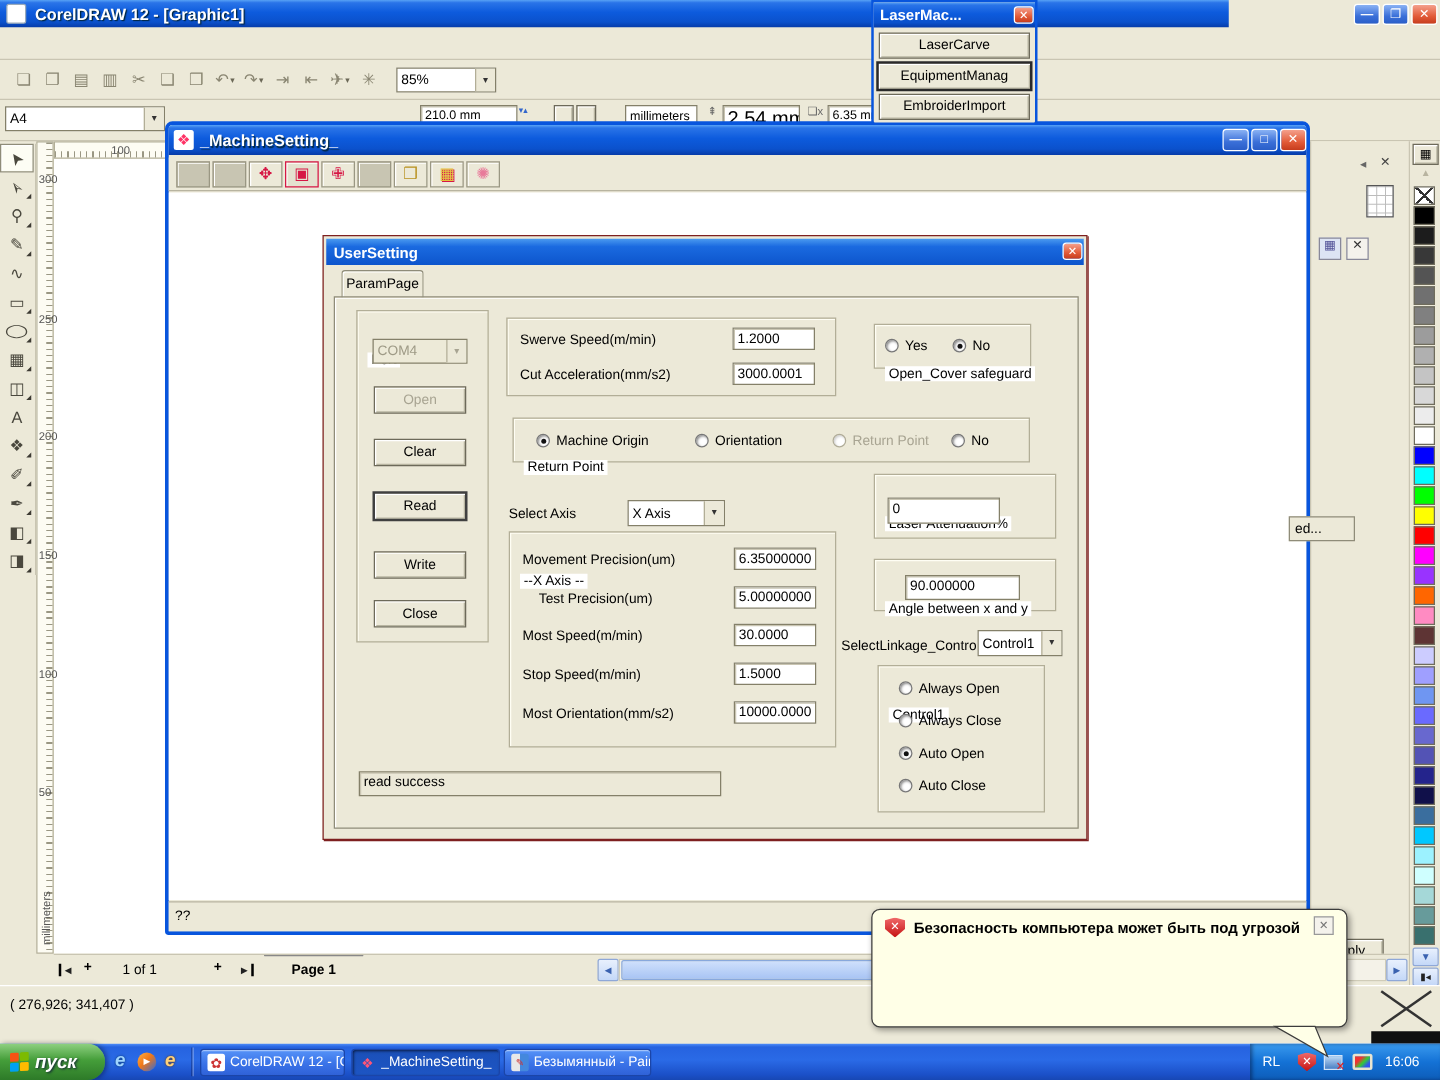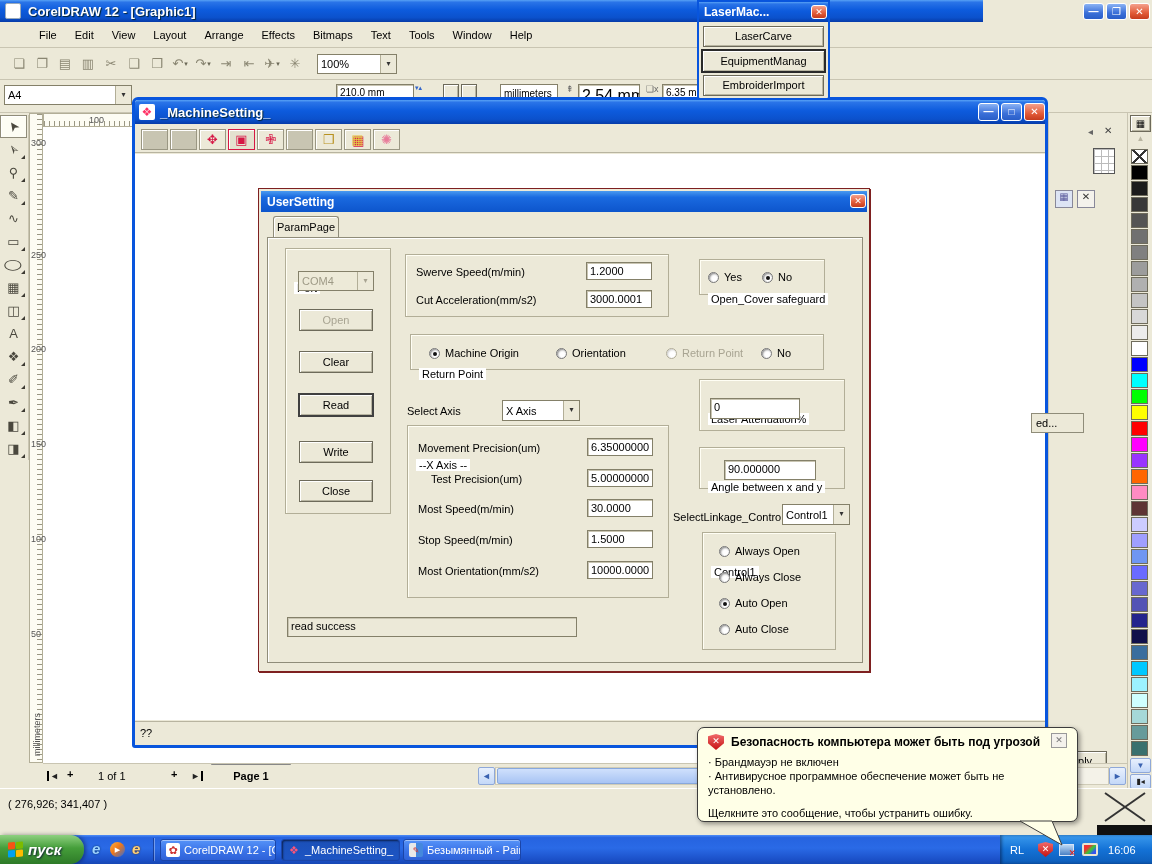--- a/index.html
+++ b/index.html
@@ -107,33 +107,20 @@
   <div class="abs titlebar" style="left:0;top:0;width:983px;height:22px;padding-left:4px;">
     <span class="abs" style="left:5px;top:3px;width:16px;height:16px;background:#fff;border:1px solid #9ab;border-radius:2px;"></span>
     <span style="margin-left:24px;font-size:13px;text-shadow:1px 1px 1px #023;">CorelDRAW 12 - [Graphic1]</span>
     <span class="abs cap-btn" style="left:1081px;top:3px;">—</span>
     <span class="abs cap-btn" style="left:1104px;top:3px;">❐</span>
     <span class="abs cap-btn close" style="left:1127px;top:3px;">✕</span>
   </div>
 
   <div class="abs" style="left:0;top:22px;width:1152px;height:26px;background:#ECE9D8;border-bottom:1px solid #c9c5b2;display:flex;align-items:center;">
     <span class="abs" style="left:6px;top:27px;width:14px;height:15px;background:#fff;border:1px solid #8a8;border-radius:1px;"></span>
-    <span style="margin-left:30px;display:flex;">
-        <span class="menu-item">File</span>
-        <span class="menu-item">Edit</span>
-        <span class="menu-item">View</span>
-        <span class="menu-item">Layout</span>
-        <span class="menu-item">Arrange</span>
-        <span class="menu-item">Effects</span>
-        <span class="menu-item">Bitmaps</span>
-        <span class="menu-item">Text</span>
-        <span class="menu-item">Tools</span>
-        <span class="menu-item">Window</span>
-        <span class="menu-item">Help</span>
-      </span>
     <span class="abs" style="left:1099px;top:30px;width:15px;height:13px;color:#9a9783;text-align:center;font-size:9px;">—</span>
     <span class="abs" style="left:1116px;top:30px;width:15px;height:13px;color:#9a9783;text-align:center;font-size:9px;">▫</span>
     <span class="abs" style="left:1133px;top:30px;width:15px;height:13px;color:#9a9783;text-align:center;font-size:9px;">✕</span>
   </div>
 
   <div class="abs" style="left:0;top:48px;width:1152px;height:32px;background:#ECE9D8;border-bottom:1px solid #c9c5b2;display:flex;align-items:center;padding-left:8px;">
     <span style="display:flex;">
         <span class="tb-btn">❏</span>
         <span class="tb-btn">❐</span>
         <span class="tb-btn">▤</span>
@@ -142,21 +129,21 @@
         <span class="tb-btn">❑</span>
         <span class="tb-btn">❒</span>
         <span class="tb-btn">↶<i class="dd">▾</i></span>
         <span class="tb-btn">↷<i class="dd">▾</i></span>
         <span class="tb-btn">⇥</span>
         <span class="tb-btn">⇤</span>
         <span class="tb-btn">✈<i class="dd">▾</i></span>
         <span class="tb-btn">✳</span>
       </span>
     <span class="combo" style="width:80px;height:20px;margin-left:10px;">
-      <span class="cval">100%</span>
+      <span class="cval">85%</span>
       <span class="carw">▾</span>
     </span>
   </div>
 
   <div class="abs" style="left:0;top:80px;width:1152px;height:33px;background:#ECE9D8;border-bottom:1px solid #c9c5b2;">
     <span class="abs combo" style="left:4px;top:5px;width:128px;height:20px;">
       <span class="cval">A4</span>
       <span class="carw">▾</span>
     </span>
     <span class="abs field" style="left:336px;top:4px;width:78px;height:17px;font-size:10px;">210.0 mm</span>
@@ -447,25 +434,20 @@
     <span class="abs btn" style="left:2px;top:47px;width:125px;height:24px;line-height:20px;border:2px solid #2a2a2a;overflow:hidden;white-space:nowrap;">EquipmentManag</span>
     <span class="abs btn" style="left:4px;top:73px;width:121px;height:21px;line-height:19px;overflow:hidden;white-space:nowrap;">EmbroiderImport</span>
   </div>
 
   <div id="balloon" class="abs">
     <div style="display:flex;align-items:center;">
       <span class="shield">✕</span>
       <span style="font-weight:bold;font-size:12px;margin-left:7px;">Безопасность компьютера может быть под угрозой</span>
       <span class="abs" style="left:353px;top:5px;width:16px;height:15px;border:1px solid #999;background:#f4f2ec;color:#777;text-align:center;font-size:9px;line-height:13px;">✕</span>
     </div>
-    <div style="margin-top:5px;line-height:14px;">
-      <div>· Брандмауэр не включен</div>
-      <div>· Антивирусное программное обеспечение может быть не установлено.</div>
-      <div style="margin-top:9px;">Щелкните это сообщение, чтобы устранить ошибку.</div>
-    </div>
   </div>
   <svg class="abs" style="left:1018px;top:820px;z-index:96;" width="46" height="27" viewBox="0 0 46 27">
     <polygon points="2,1 34,1 44,25" fill="#FFFFE7" stroke="#3c3c3c" stroke-width="1"></polygon>
   </svg>
 
   <div id="taskbar" class="abs">
     <div class="abs" style="left:0;top:0;width:84px;height:29px;border-radius:0 14px 14px 0;
       background:linear-gradient(180deg,#8ed080 0%,#4aա? 0%,#57ab4a 12%,#3E9C36 55%,#2d7a28 100%);background:linear-gradient(180deg,#8ed080,#459e3a 45%,#2d7a28);display:flex;align-items:center;box-shadow:2px 0 4px rgba(0,0,20,.4);">
       <span style="display:grid;grid-template:7px 7px / 7px 7px;gap:1px;margin:0 5px 0 8px;transform:skewY(-4deg);">
         <span style="background:#f65314;border-radius:1px;"></span>

